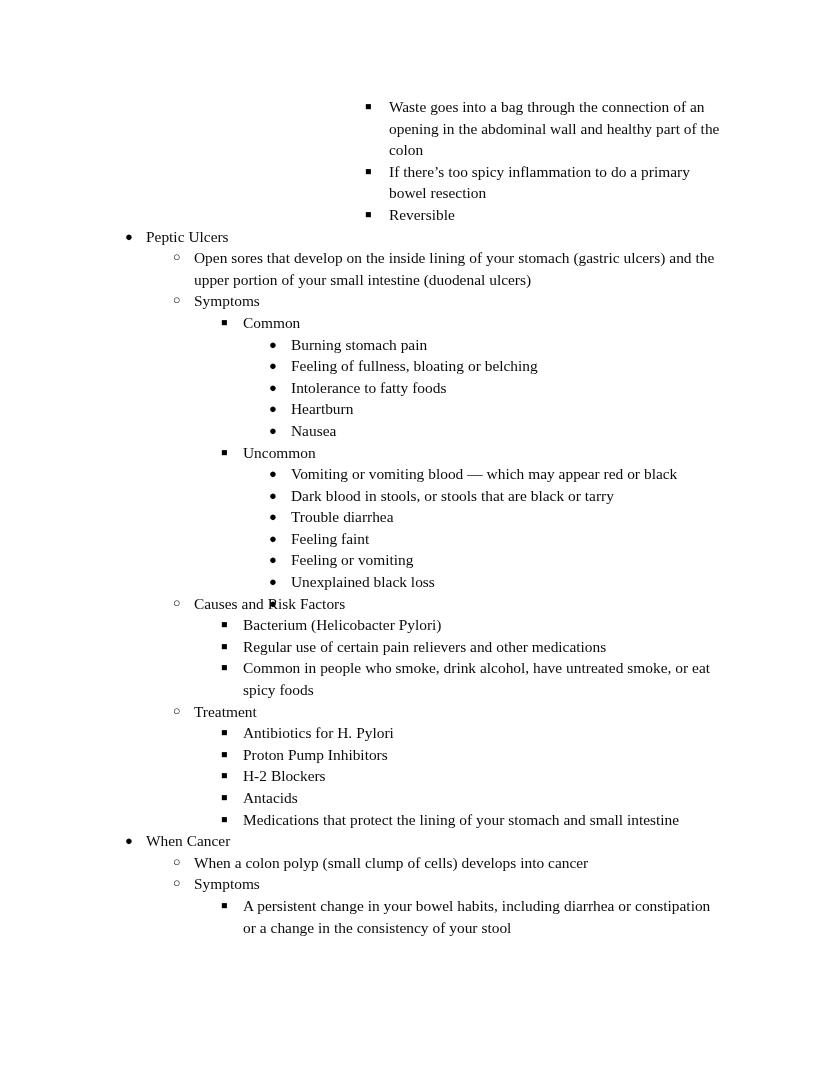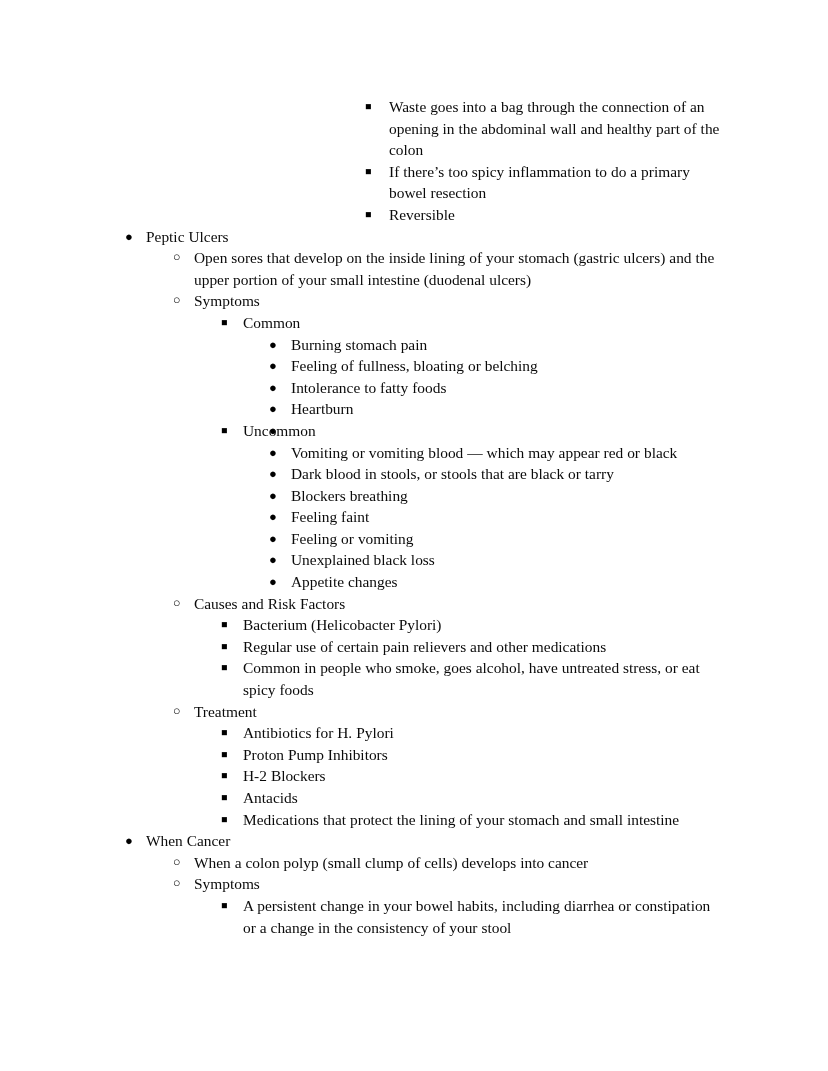--- a/index.html
+++ b/index.html
@@ -116,68 +116,68 @@
       <div class="item lvl4">
         <span class="bullet disc">●</span>
         <span class="txt">Intolerance to fatty foods</span>
       </div>
       <div class="item lvl4">
         <span class="bullet disc">●</span>
         <span class="txt">Heartburn</span>
       </div>
       <div class="item lvl4">
         <span class="bullet disc">●</span>
+        <span class="txt">Nausea</span>
       </div>
       <div class="item lvl3">
         <span class="bullet square">■</span>
         <span class="txt">Uncommon</span>
       </div>
       <div class="item lvl4">
         <span class="bullet disc">●</span>
         <span class="txt">Vomiting or vomiting blood — which may appear red or black</span>
       </div>
       <div class="item lvl4">
         <span class="bullet disc">●</span>
         <span class="txt">Dark blood in stools, or stools that are black or tarry</span>
       </div>
       <div class="item lvl4">
         <span class="bullet disc">●</span>
-        <span class="txt">Blockers breathing</span>
+        <span class="txt">Trouble diarrhea</span>
       </div>
       <div class="item lvl4">
         <span class="bullet disc">●</span>
         <span class="txt">Feeling faint</span>
       </div>
       <div class="item lvl4">
         <span class="bullet disc">●</span>
         <span class="txt">Feeling or vomiting</span>
       </div>
       <div class="item lvl4">
         <span class="bullet disc">●</span>
         <span class="txt">Unexplained black loss</span>
       </div>
       <div class="item lvl4">
         <span class="bullet disc">●</span>
-        <span class="txt">Appetite changes</span>
       </div>
       <div class="item lvl2">
         <span class="bullet circle">○</span>
         <span class="txt">Causes and Risk Factors</span>
       </div>
       <div class="item lvl3">
         <span class="bullet square">■</span>
         <span class="txt">Bacterium (Helicobacter Pylori)</span>
       </div>
       <div class="item lvl3">
         <span class="bullet square">■</span>
         <span class="txt">Regular use of certain pain relievers and other medications</span>
       </div>
       <div class="item lvl3">
         <span class="bullet square">■</span>
-        <span class="txt">Common in people who smoke, goes alcohol, have untreated stress, or eat spicy foods</span>
+        <span class="txt">Common in people who smoke, drink alcohol, have untreated smoke, or eat spicy foods</span>
       </div>
       <div class="item lvl2">
         <span class="bullet circle">○</span>
         <span class="txt">Treatment</span>
       </div>
       <div class="item lvl3">
         <span class="bullet square">■</span>
         <span class="txt">Antibiotics for H. Pylori</span>
       </div>
       <div class="item lvl3">

